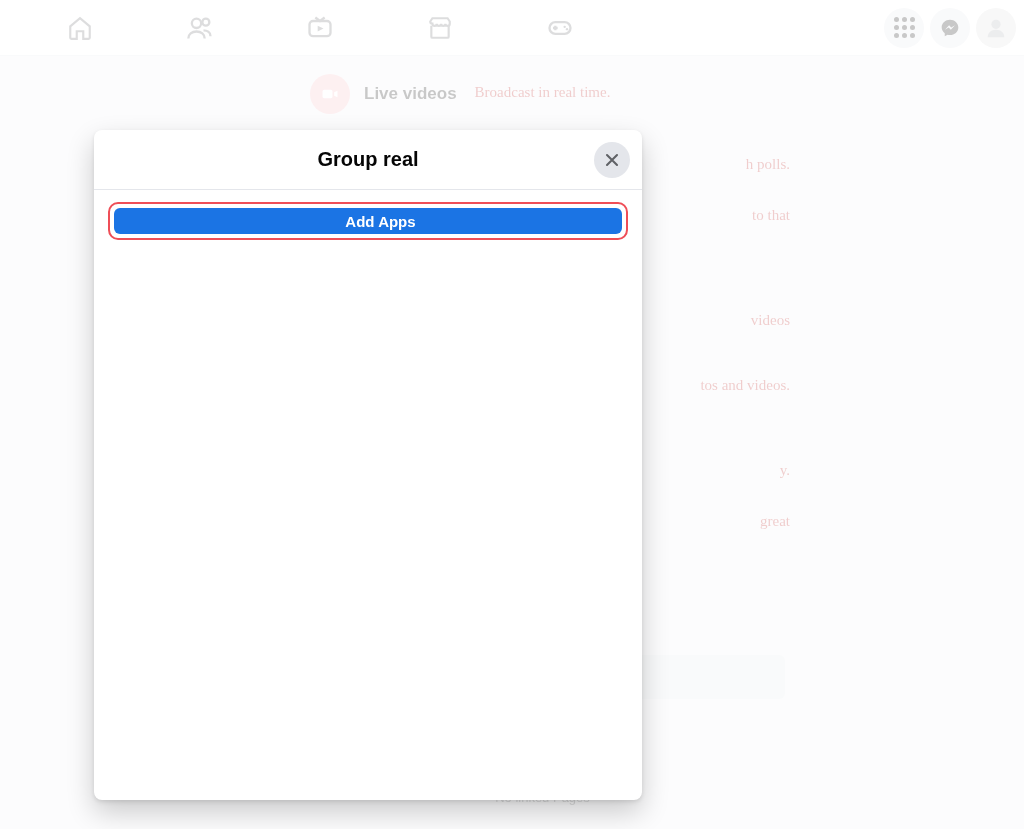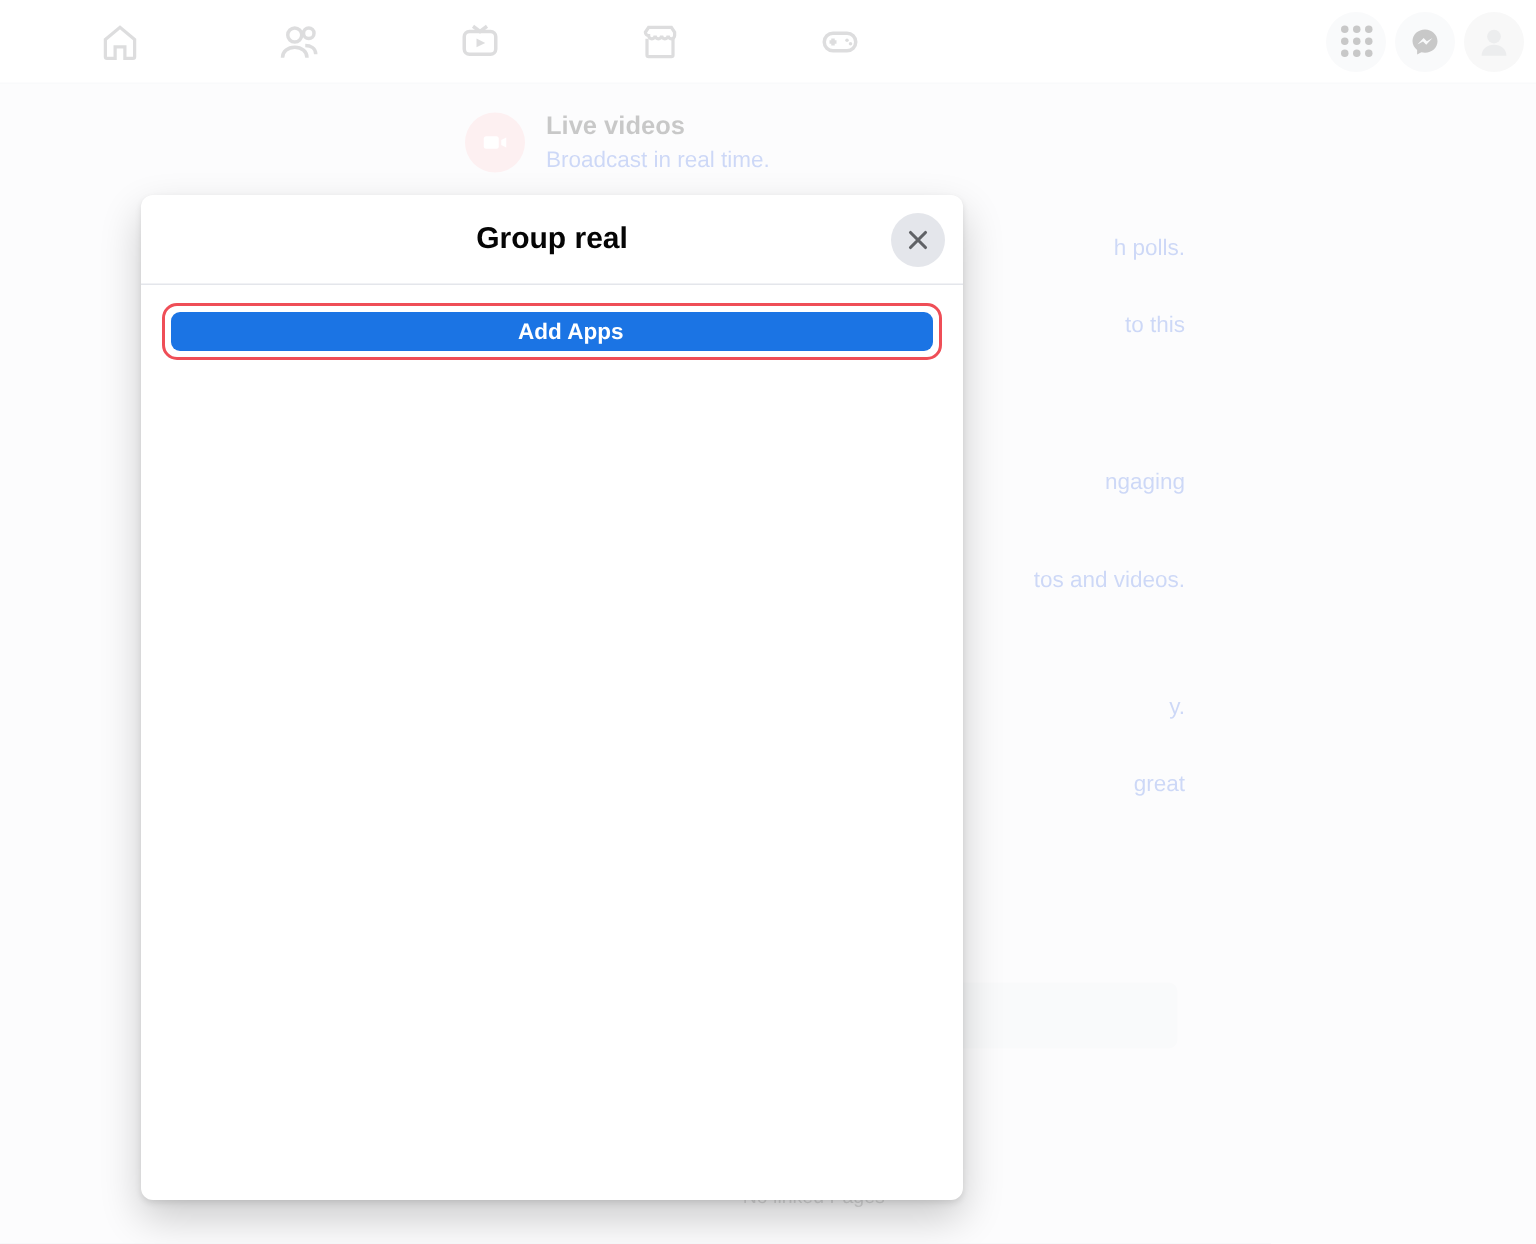--- a/index.html
+++ b/index.html
@@ -22,21 +22,21 @@
     }
     .nav-center { position: absolute; left: 60px; display: flex; gap: 80px; align-items: center; height:56px;}
     .nav-center .nav-item { width: 40px; height: 40px; display:flex; align-items:center; justify-content:center; color:#65676b; }
     .nav-right { position:absolute; right: 8px; display:flex; gap:6px; align-items:center; }
     .nav-right .circle-btn { width:40px; height:40px; border-radius:50%; background:#e4e6eb; display:flex; align-items:center; justify-content:center; color:#050505; }
 
     .content { position:absolute; left:300px; top:60px; width:500px; }
     .feature-row { display:flex; align-items:center; padding: 14px 10px; gap: 14px; position:relative; }
     .feature-icon { width:40px; height:40px; border-radius:50%; background:#f7b9c0; display:flex; align-items:center; justify-content:center; color:#fff; flex-shrink:0;}
     .feature-title { font-weight:600; font-size:17px; color:#050505; }
-    .feature-sub { font-size:15px; color:#1d4ed8; }
+    .feature-sub { font-size:15px; color:#b91c1c;font-family:Liberation Serif, serif; }
     .no-linked { text-align:center; color:#65676b; font-size:13px; margin-top:40px; }
 
     .overlay {
       position: absolute; inset:0; background: rgba(255,255,255,0.78);
     }
 
     .modal {
       position:absolute; left:94px; top:130px; width:548px; height:670px;
       background:#fff; border-radius:8px; box-shadow: 0 12px 28px rgba(0,0,0,0.2), 0 2px 4px rgba(0,0,0,0.1);
       display:flex; flex-direction:column;
@@ -49,21 +49,21 @@
     .modal-footer { padding: 12px 14px 16px; }
     .highlight-wrap { border:2px solid #ef4e57; border-radius:10px; padding:4px; }
     .add-btn {
       width:100%; height:26px; background:#1b74e4; color:#fff; border:none; border-radius:6px;
       font-size:15px; font-weight:600; cursor:pointer;padding-left:25px;
     }
 
     svg { display:block; }
     .grid-dots { display:grid; grid-template-columns: repeat(3, 5px); grid-gap:3px;}
     .grid-dots span { width:5px; height:5px; border-radius:50%; background:#050505; }
-    .feature-stack { display:flex; flex-direction:column; gap:4px; }
+    .feature-stack { display:flex; flex-direction:row; gap:18px; }
     .page-edit { position:absolute; right:-270px; width:36px; height:36px; display:flex; align-items:center; justify-content:center; }
     .bg-box { position:absolute; left:300px; top:655px; width:485px; height:44px; background:#e4e6eb; border-radius:6px; }
   </style>
 </head>
 <body>
 
 <div class="topnav">
   <div class="nav-center">
     <div class="nav-item">
       <svg width="26" height="26" viewBox="0 0 24 24" fill="none" stroke="#65676b" stroke-width="2">
@@ -143,26 +143,26 @@
 
   </div>
 
   <div class="feature-row" style="margin-top:14px;">
     <div style="flex:1"></div>
     <div class="feature-sub" style="text-align:center">h polls.</div>
 
   </div>
   <div class="feature-row" style="margin-top:6px;">
     <div style="flex:1"></div>
-    <div class="feature-sub" style="text-align:right">to this</div>
+    <div class="feature-sub" style="text-align:right">to that</div>
 
   </div>
   <div class="feature-row" style="margin-top:60px;">
     <div style="flex:1"></div>
-    <div class="feature-sub" style="text-align:right">ngaging</div>
+    <div class="feature-sub" style="text-align:right">videos</div>
 
   </div>
   <div class="feature-row" style="margin-top:20px;">
     <div style="flex:1"></div>
     <div class="feature-sub" style="text-align:right; white-space:nowrap;">tos and videos.</div>
 
   </div>
   <div class="feature-row" style="margin-top:40px;">
     <div style="flex:1"></div>
     <div class="feature-sub" style="text-align:right">y.</div>

